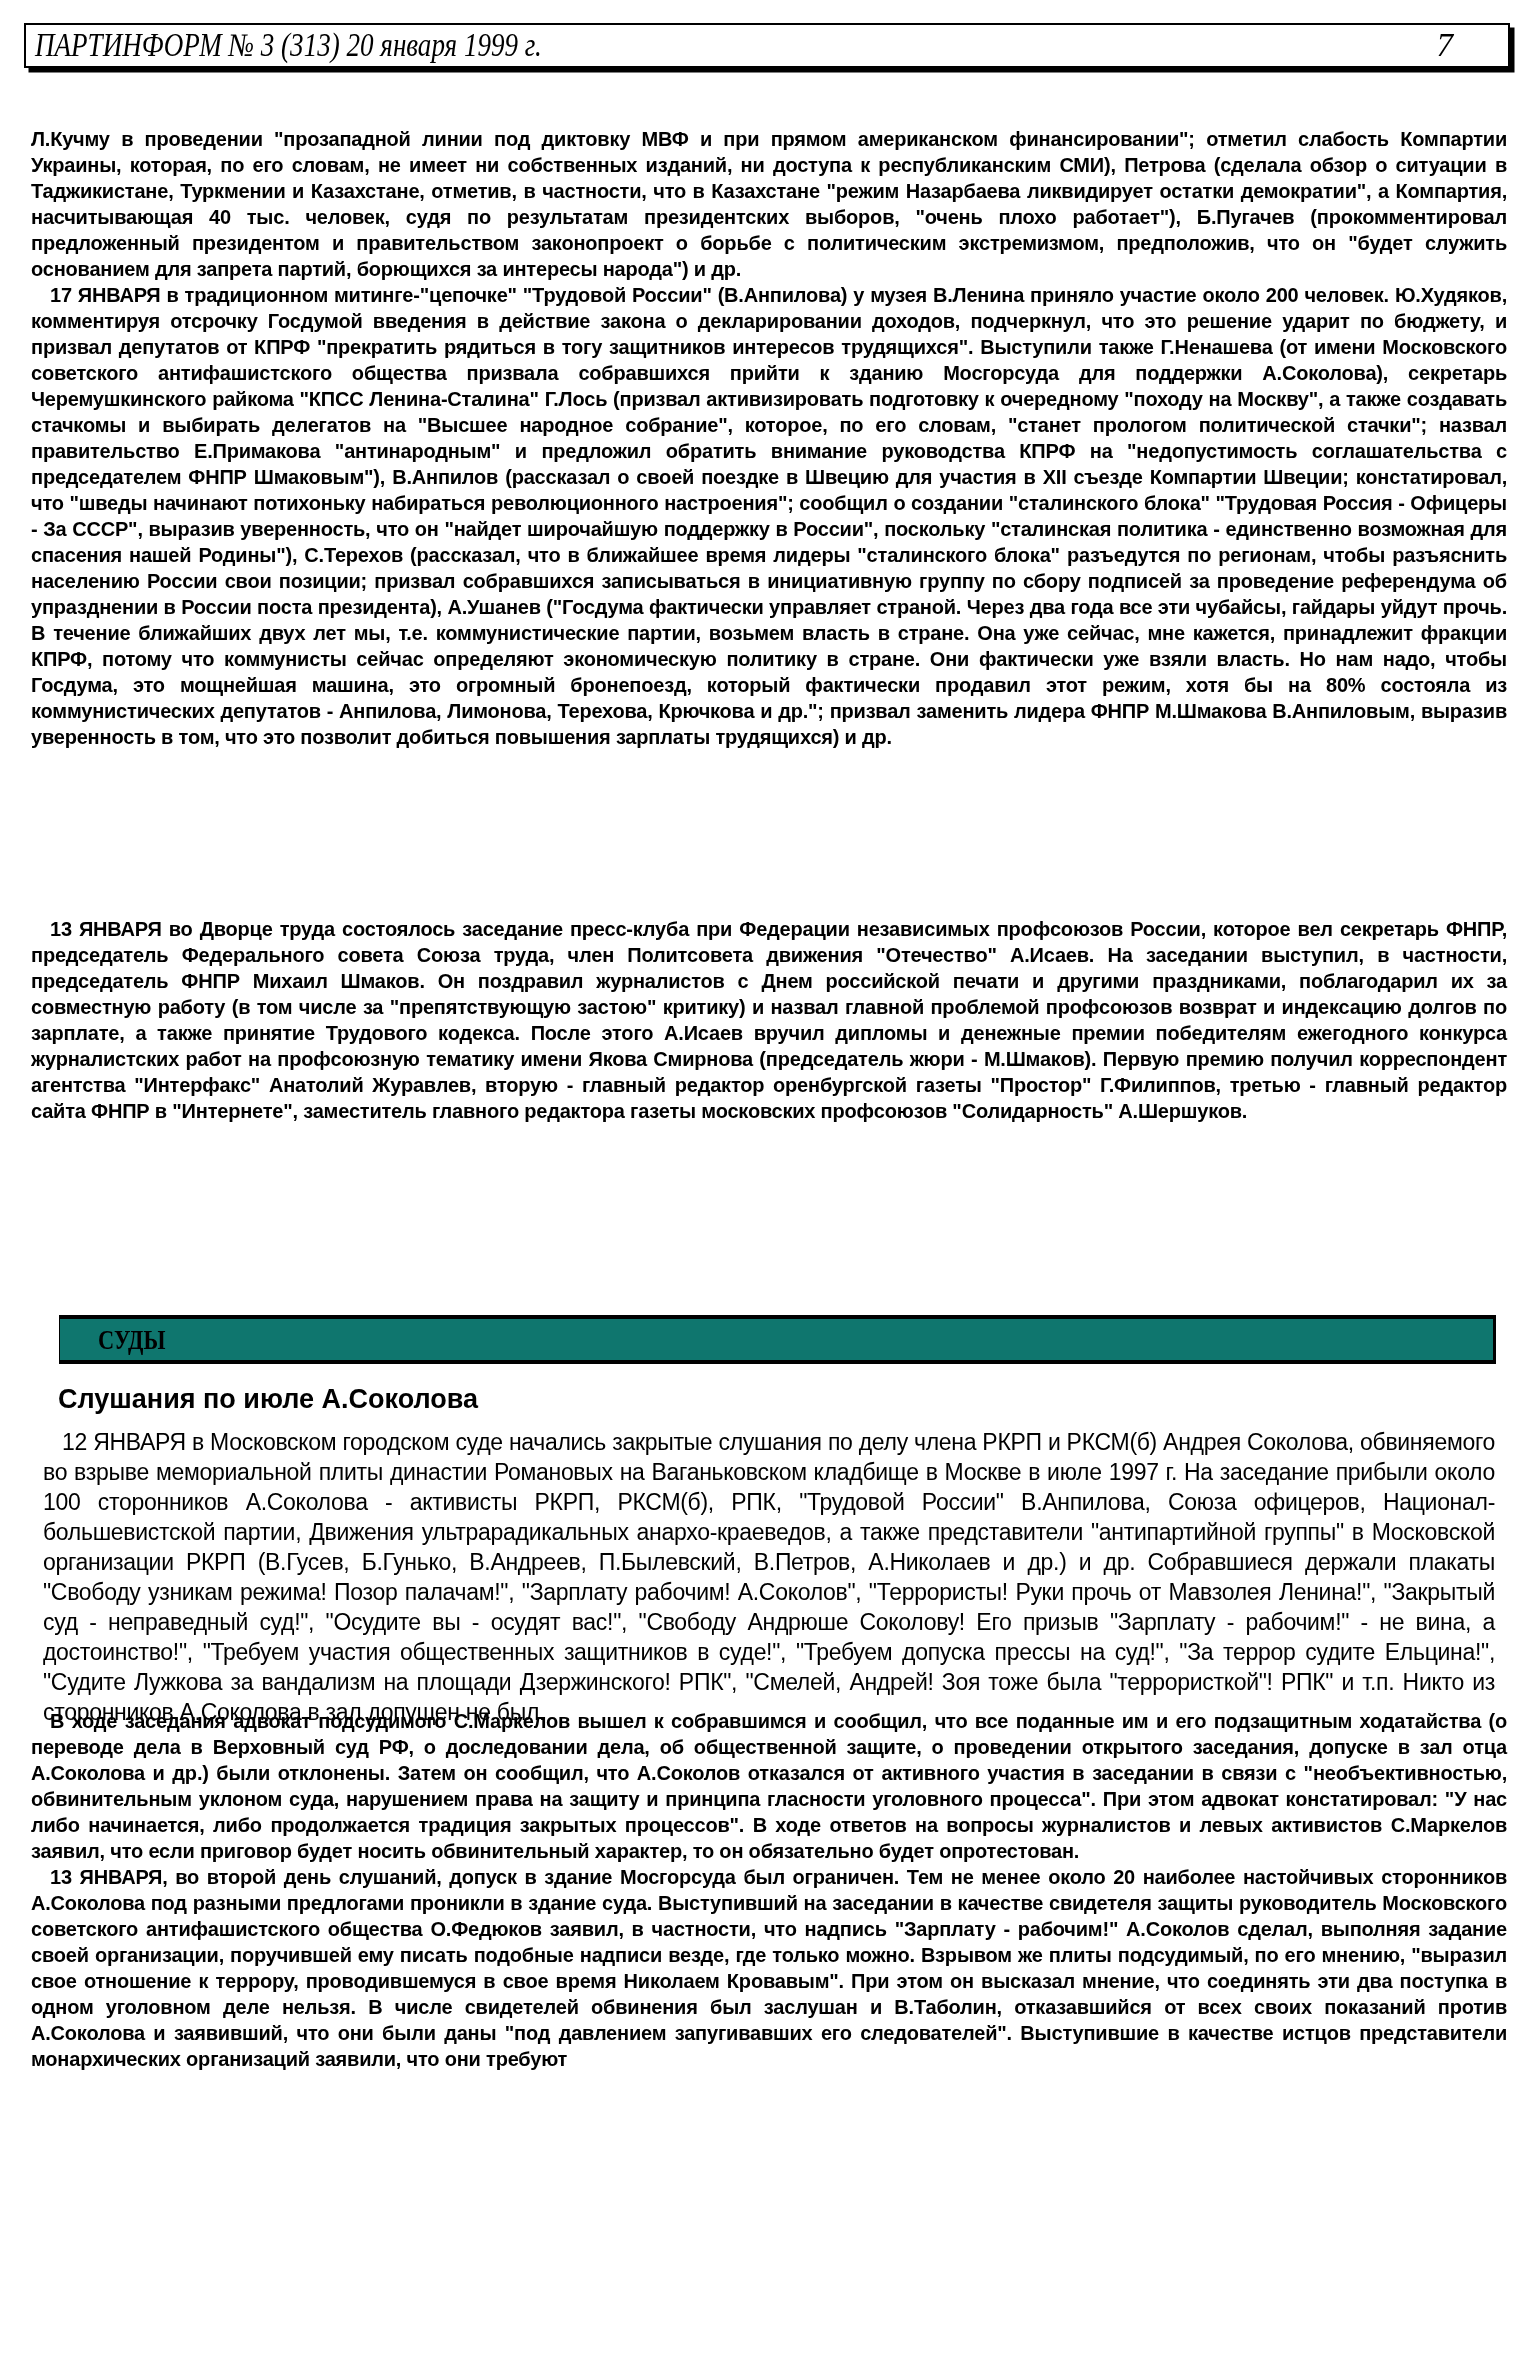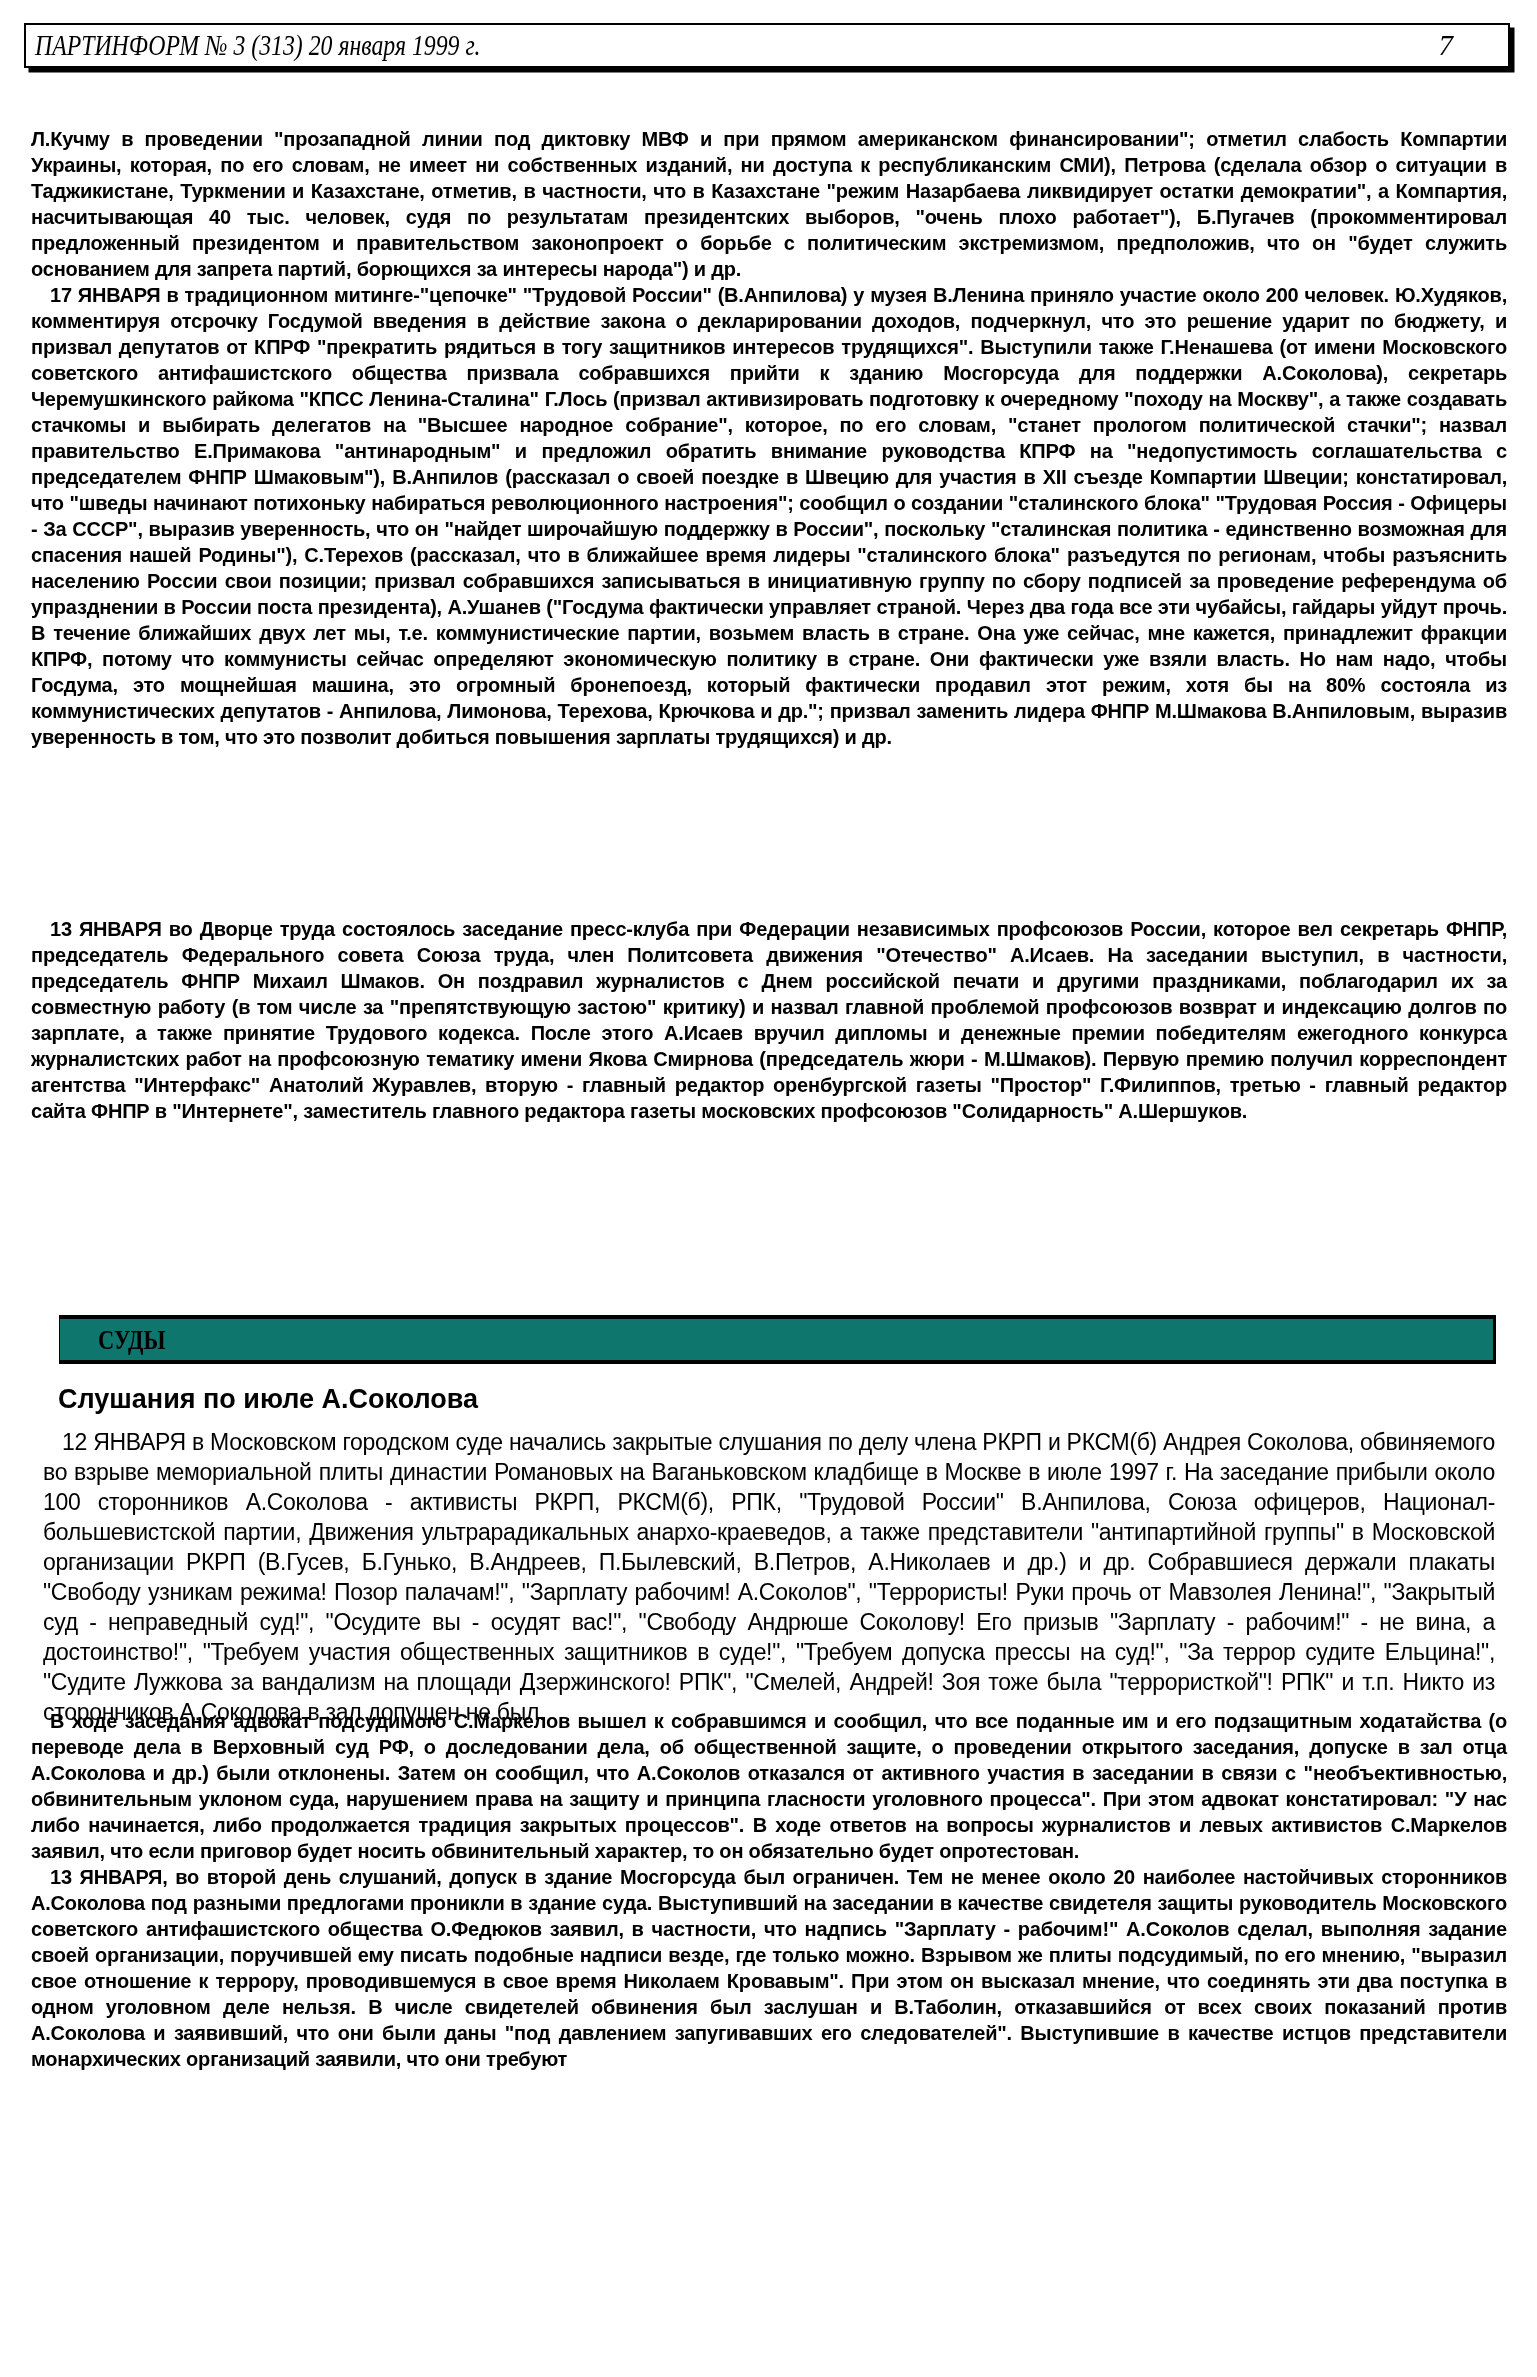--- a/index.html
+++ b/index.html
@@ -12,21 +12,21 @@
   }
   .page-header {
     position: absolute;
     left: 24px; top: 23px;
     width: 1482px; height: 41px;
     border: 2.6px solid #000;
     box-shadow: 4.5px 4.5px 0 0 #000;
     background: #fff;
     font-family: "Liberation Serif", "DejaVu Serif", serif;
     font-style: italic;
-    font-size: 29px;
+    font-size: 33px;
     line-height: 41px;
   }
   .page-header .pub {
     position: absolute; left: 9px; top: 0;
     transform: scaleX(0.82); transform-origin: left center;
     white-space: nowrap;
   }
   .page-header .pageno {
     position: absolute; right: 55px; top: 0;
   }

